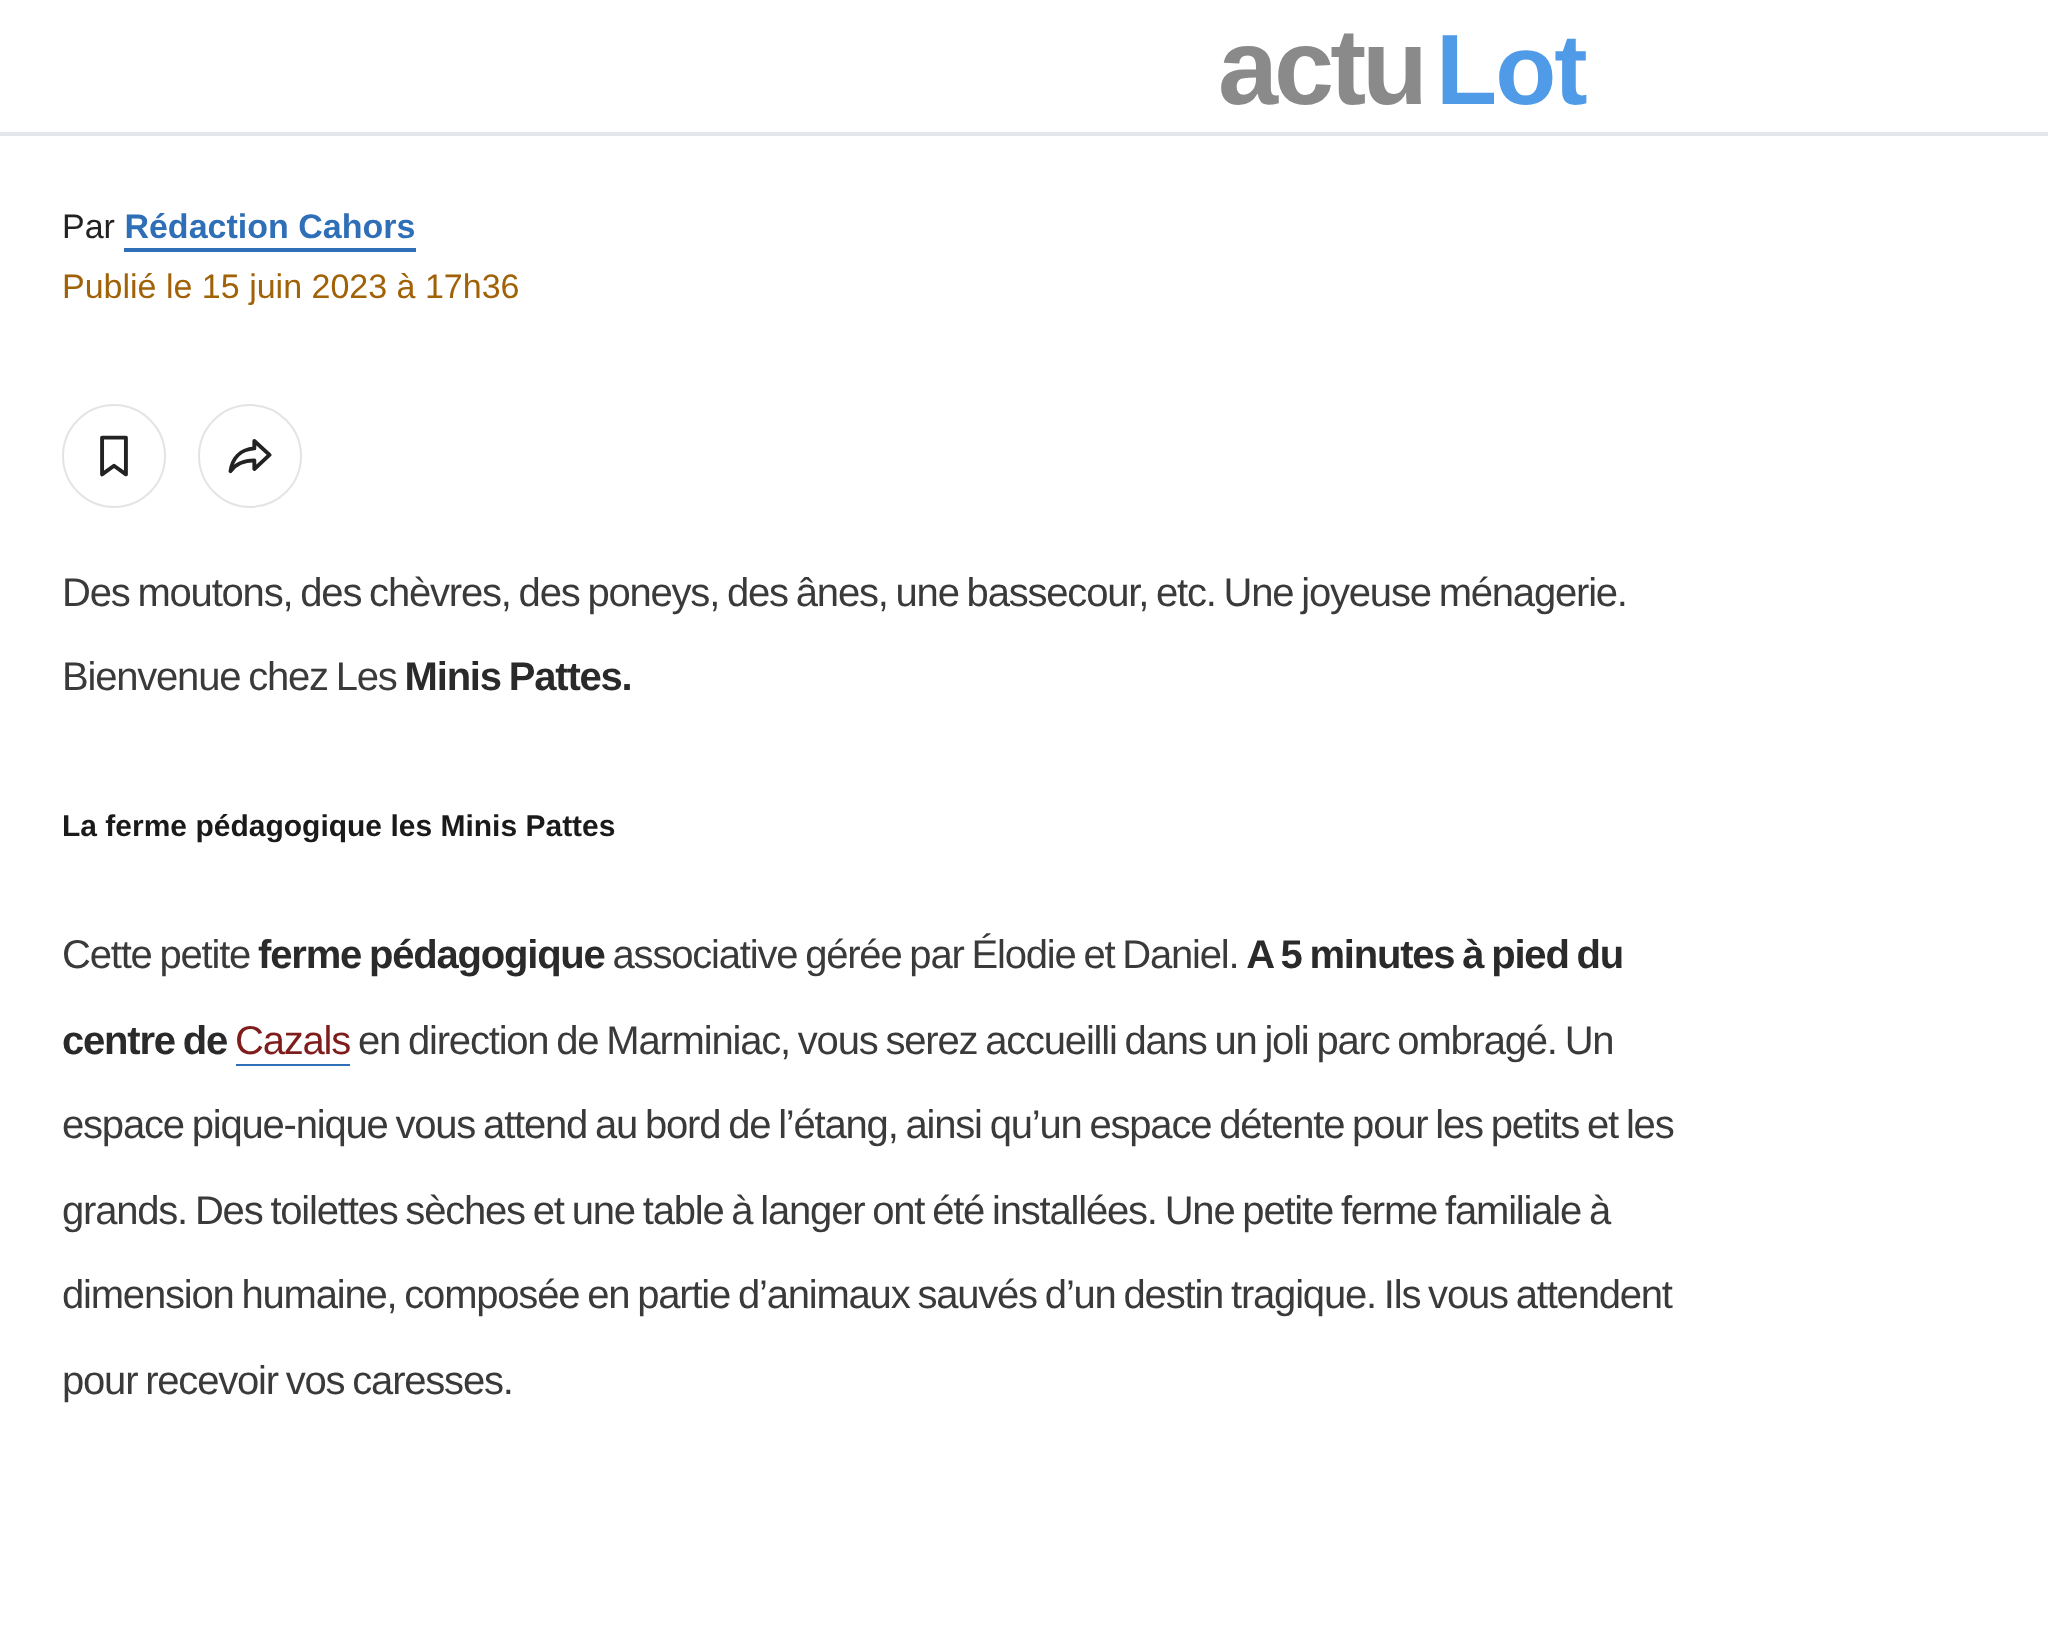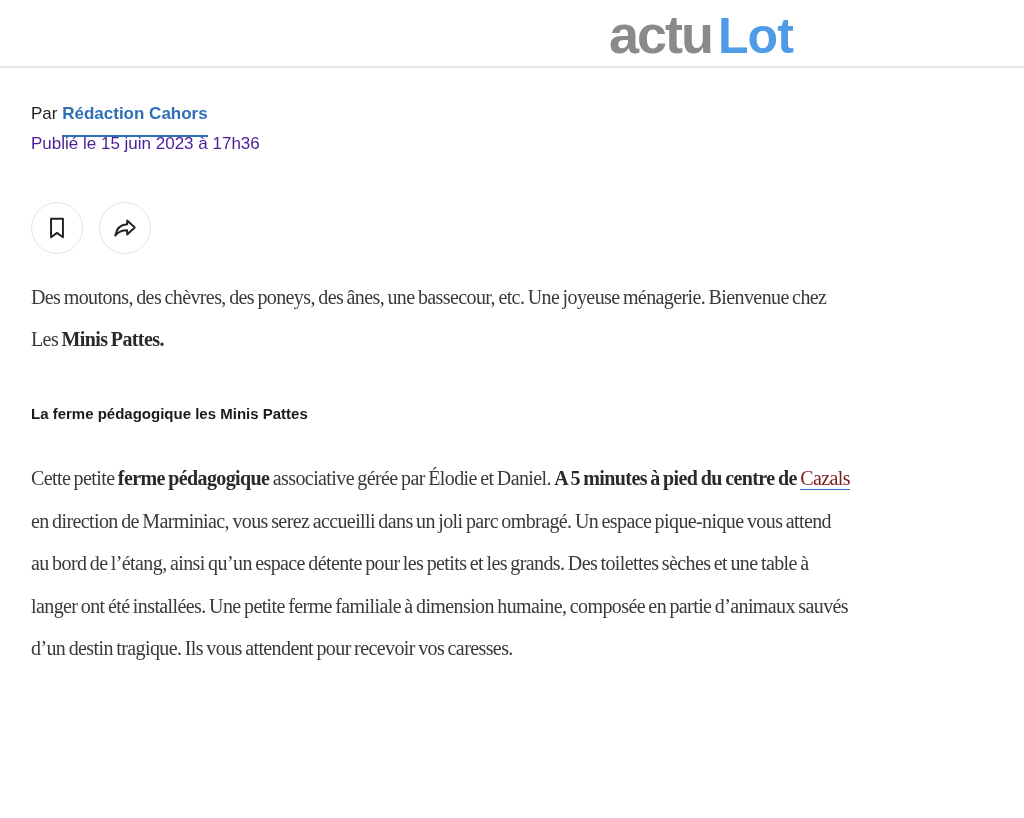--- a/index.html
+++ b/index.html
@@ -2,26 +2,26 @@
 <html><head>
 <meta charset="utf-8">
 <style>
   html, body { margin: 0; padding: 0; background: #ffffff; }
   body { width: 1024px; height: 818px; overflow: hidden; position: relative; }
   .header { position: absolute; left: 0; top: 0; width: 1024px; height: 68px; border-bottom: 2px solid #e3e6ea; box-sizing: border-box; }
   .logo { position: absolute; left: 609px; top: 4px; font-family: "Liberation Sans", sans-serif; font-weight: bold; font-size: 54px; letter-spacing: -2px; line-height: 60px; white-space: nowrap; }
   .logo .a { color: #8a8a8a; }
   .logo .b { color: #4f9be8; margin-left: 6px; font-size: 50px; letter-spacing: -1px; }
   .byline { position: absolute; left: 31px; top: 104px; font-family: "Liberation Sans", sans-serif; font-size: 17px; color: #222; }
-  .byline a { color: #2f6fb8; font-weight: bold; text-decoration: none; border-bottom: 2px solid #2f6fb8; padding-bottom: 12px; }
-  .pubdate { position: absolute; left: 31px; top: 134px; font-family: "Liberation Sans", sans-serif; font-size: 17px; color: #4c1d95; }
+  .byline a { color: #2f6fb8; font-weight: bold; text-decoration: none; border-bottom: 2px solid #2f6fb8; padding-bottom: 1px; }
+  .pubdate { position: absolute; left: 31px; top: 134px; font-family: "Liberation Sans", sans-serif; font-size: 17px; color: #a16207; }
   .actions { position: absolute; left: 31px; top: 202px; display: flex; gap: 16px; }
   .circle-btn { width: 52px; height: 52px; border-radius: 50%; border: 1.5px solid #e4e4e4; box-sizing: border-box; display: flex; align-items: center; justify-content: center; background: #fff; cursor: pointer; }
   .circle-btn svg { width: 26px; height: 26px; }
-  .article { position: absolute; left: 31px; width: 820px; font-family: Liberation Serif, serif; color: #3a3a3a; }
+  .article { position: absolute; left: 31px; width: 820px; font-family: Liberation Sans, sans-serif; color: #3a3a3a; }
   .p1 { top: 276px; font-size: 20px; line-height: 42px; }
   .h2 { position: absolute; left: 31px; top: 405px; font-family: "Liberation Sans", sans-serif; font-weight: bold; font-size: 15px; color: #1a1a1a; }
   .p2 { top: 457px; font-size: 20px; line-height: 42.6px; }
   .p1, .p2 { letter-spacing: -0.6px; word-spacing: -1px; }
   b { font-weight: bold; color: #2a2a2a; }
   .link { color: #7f1d1d; text-decoration: none; border-bottom: 1.5px solid #2f6fb8; }
 </style>
 </head>
 <body>
 

